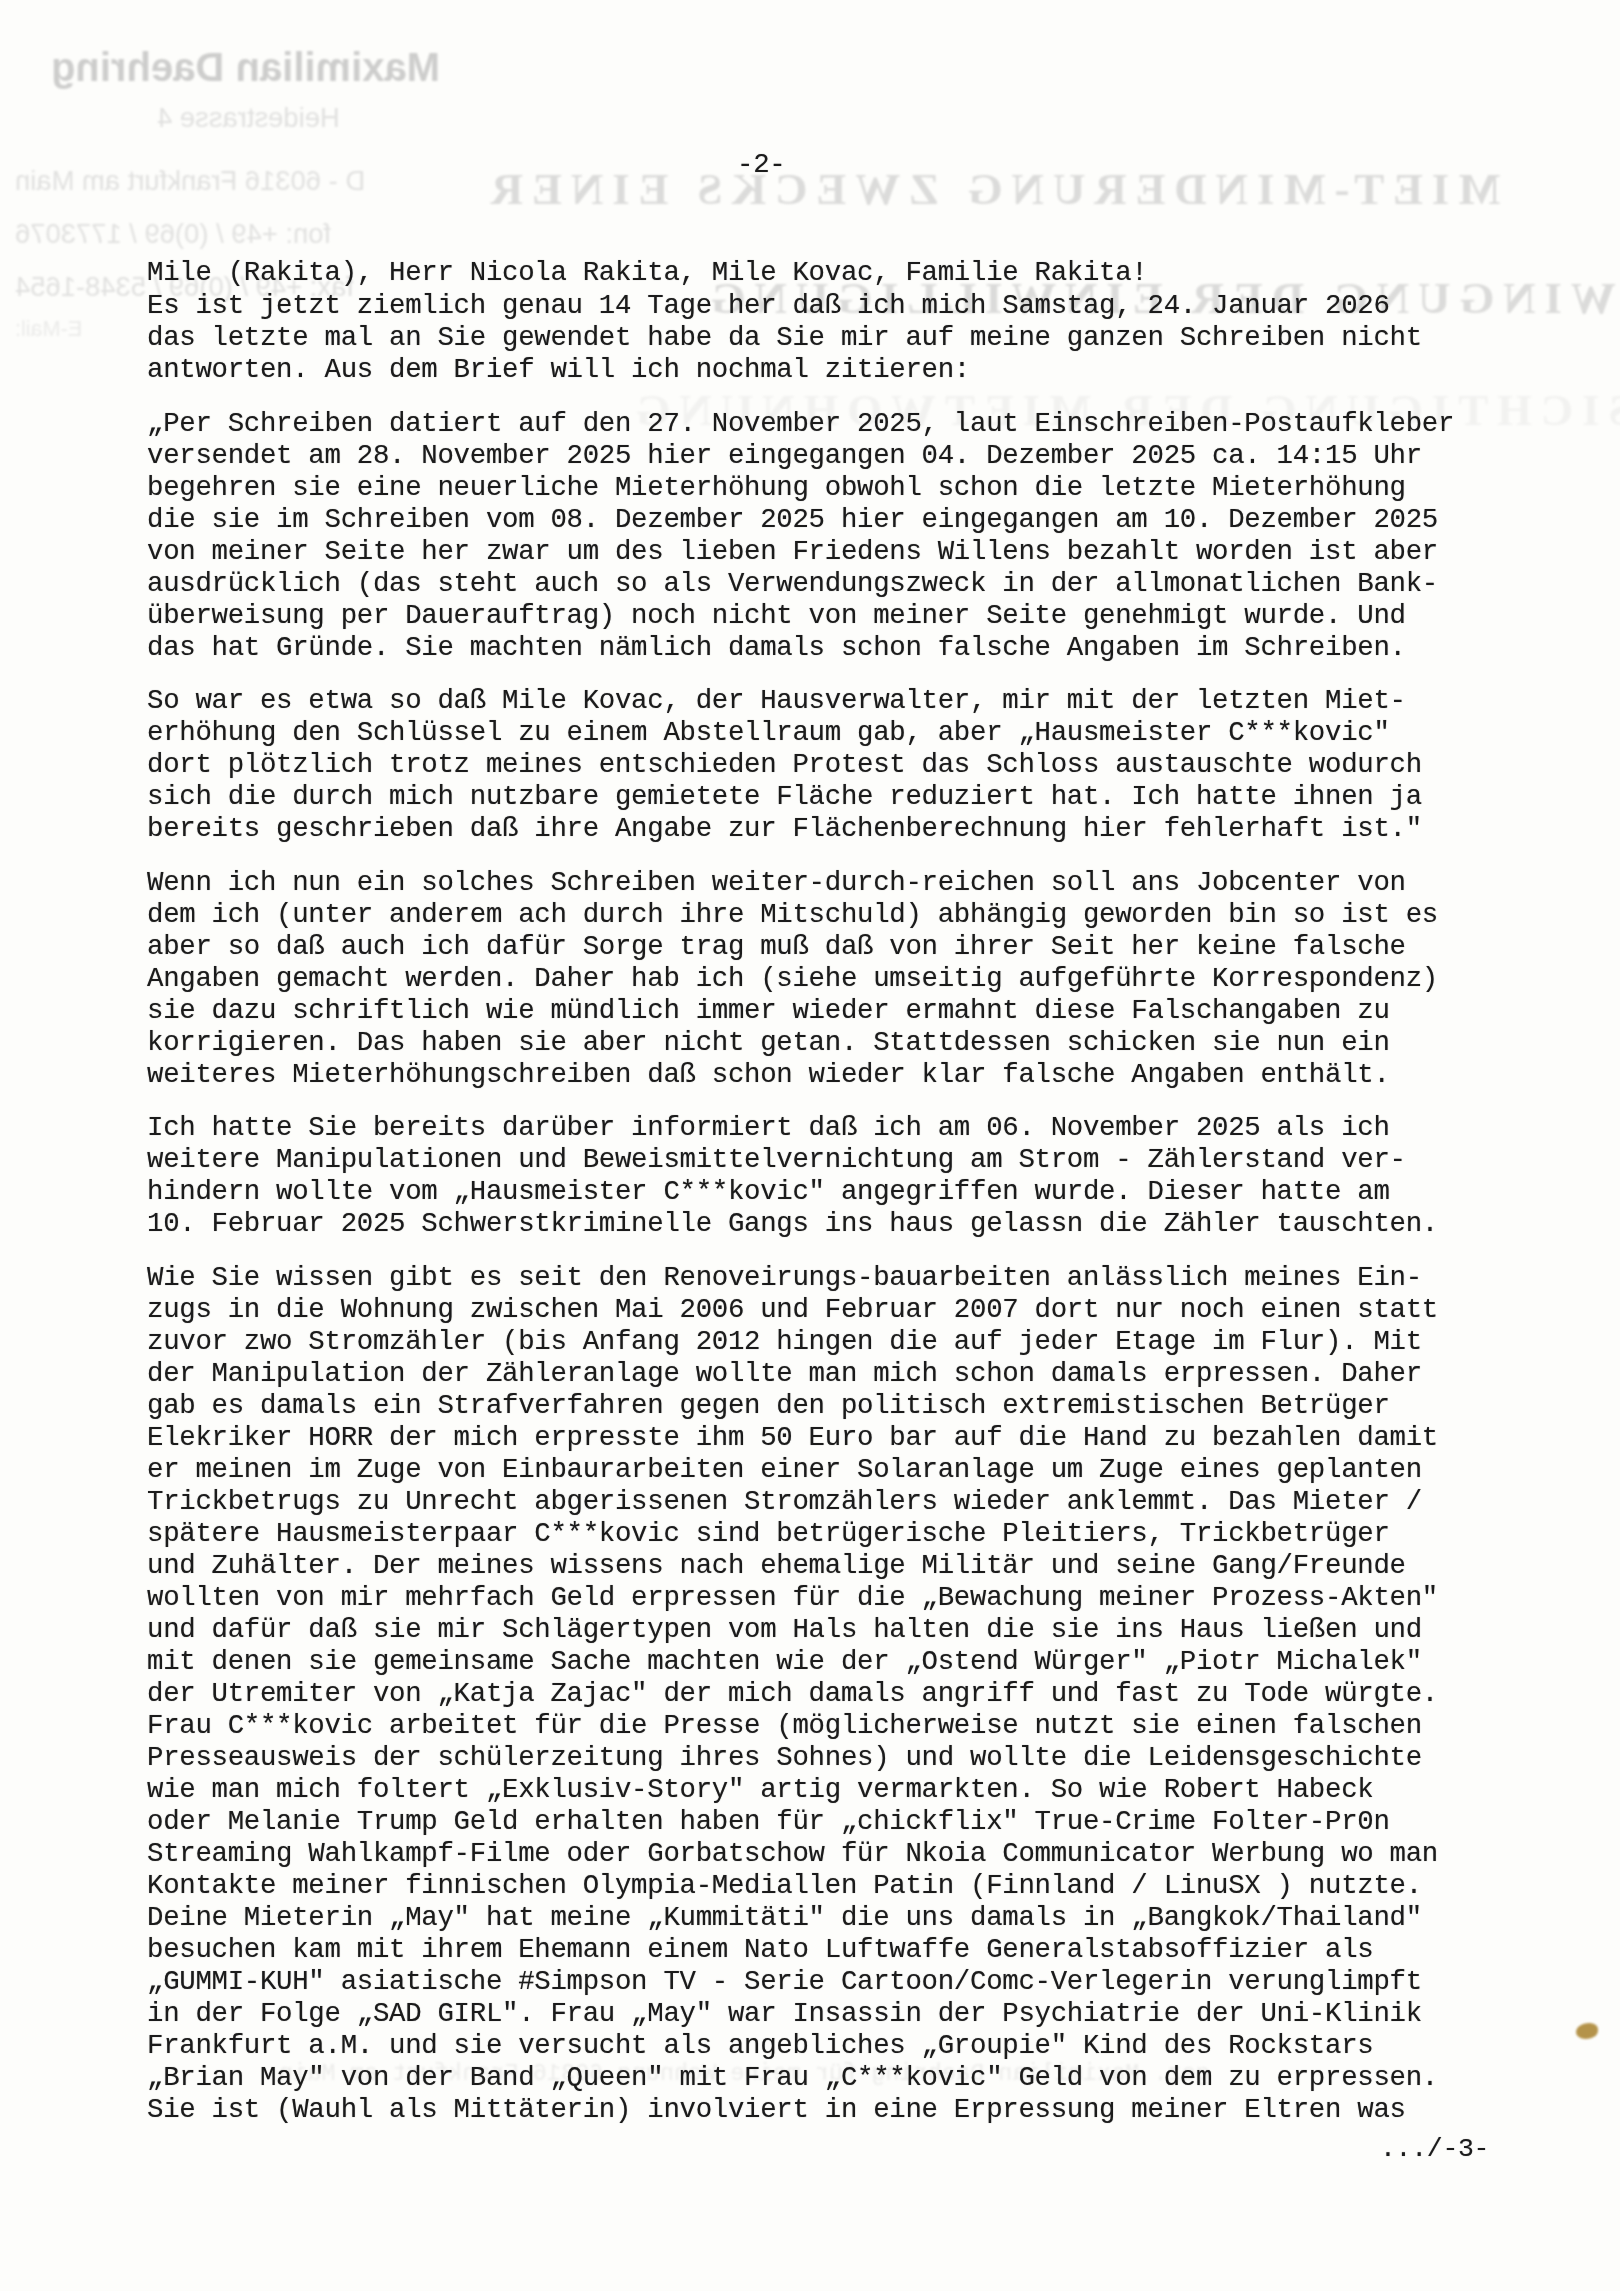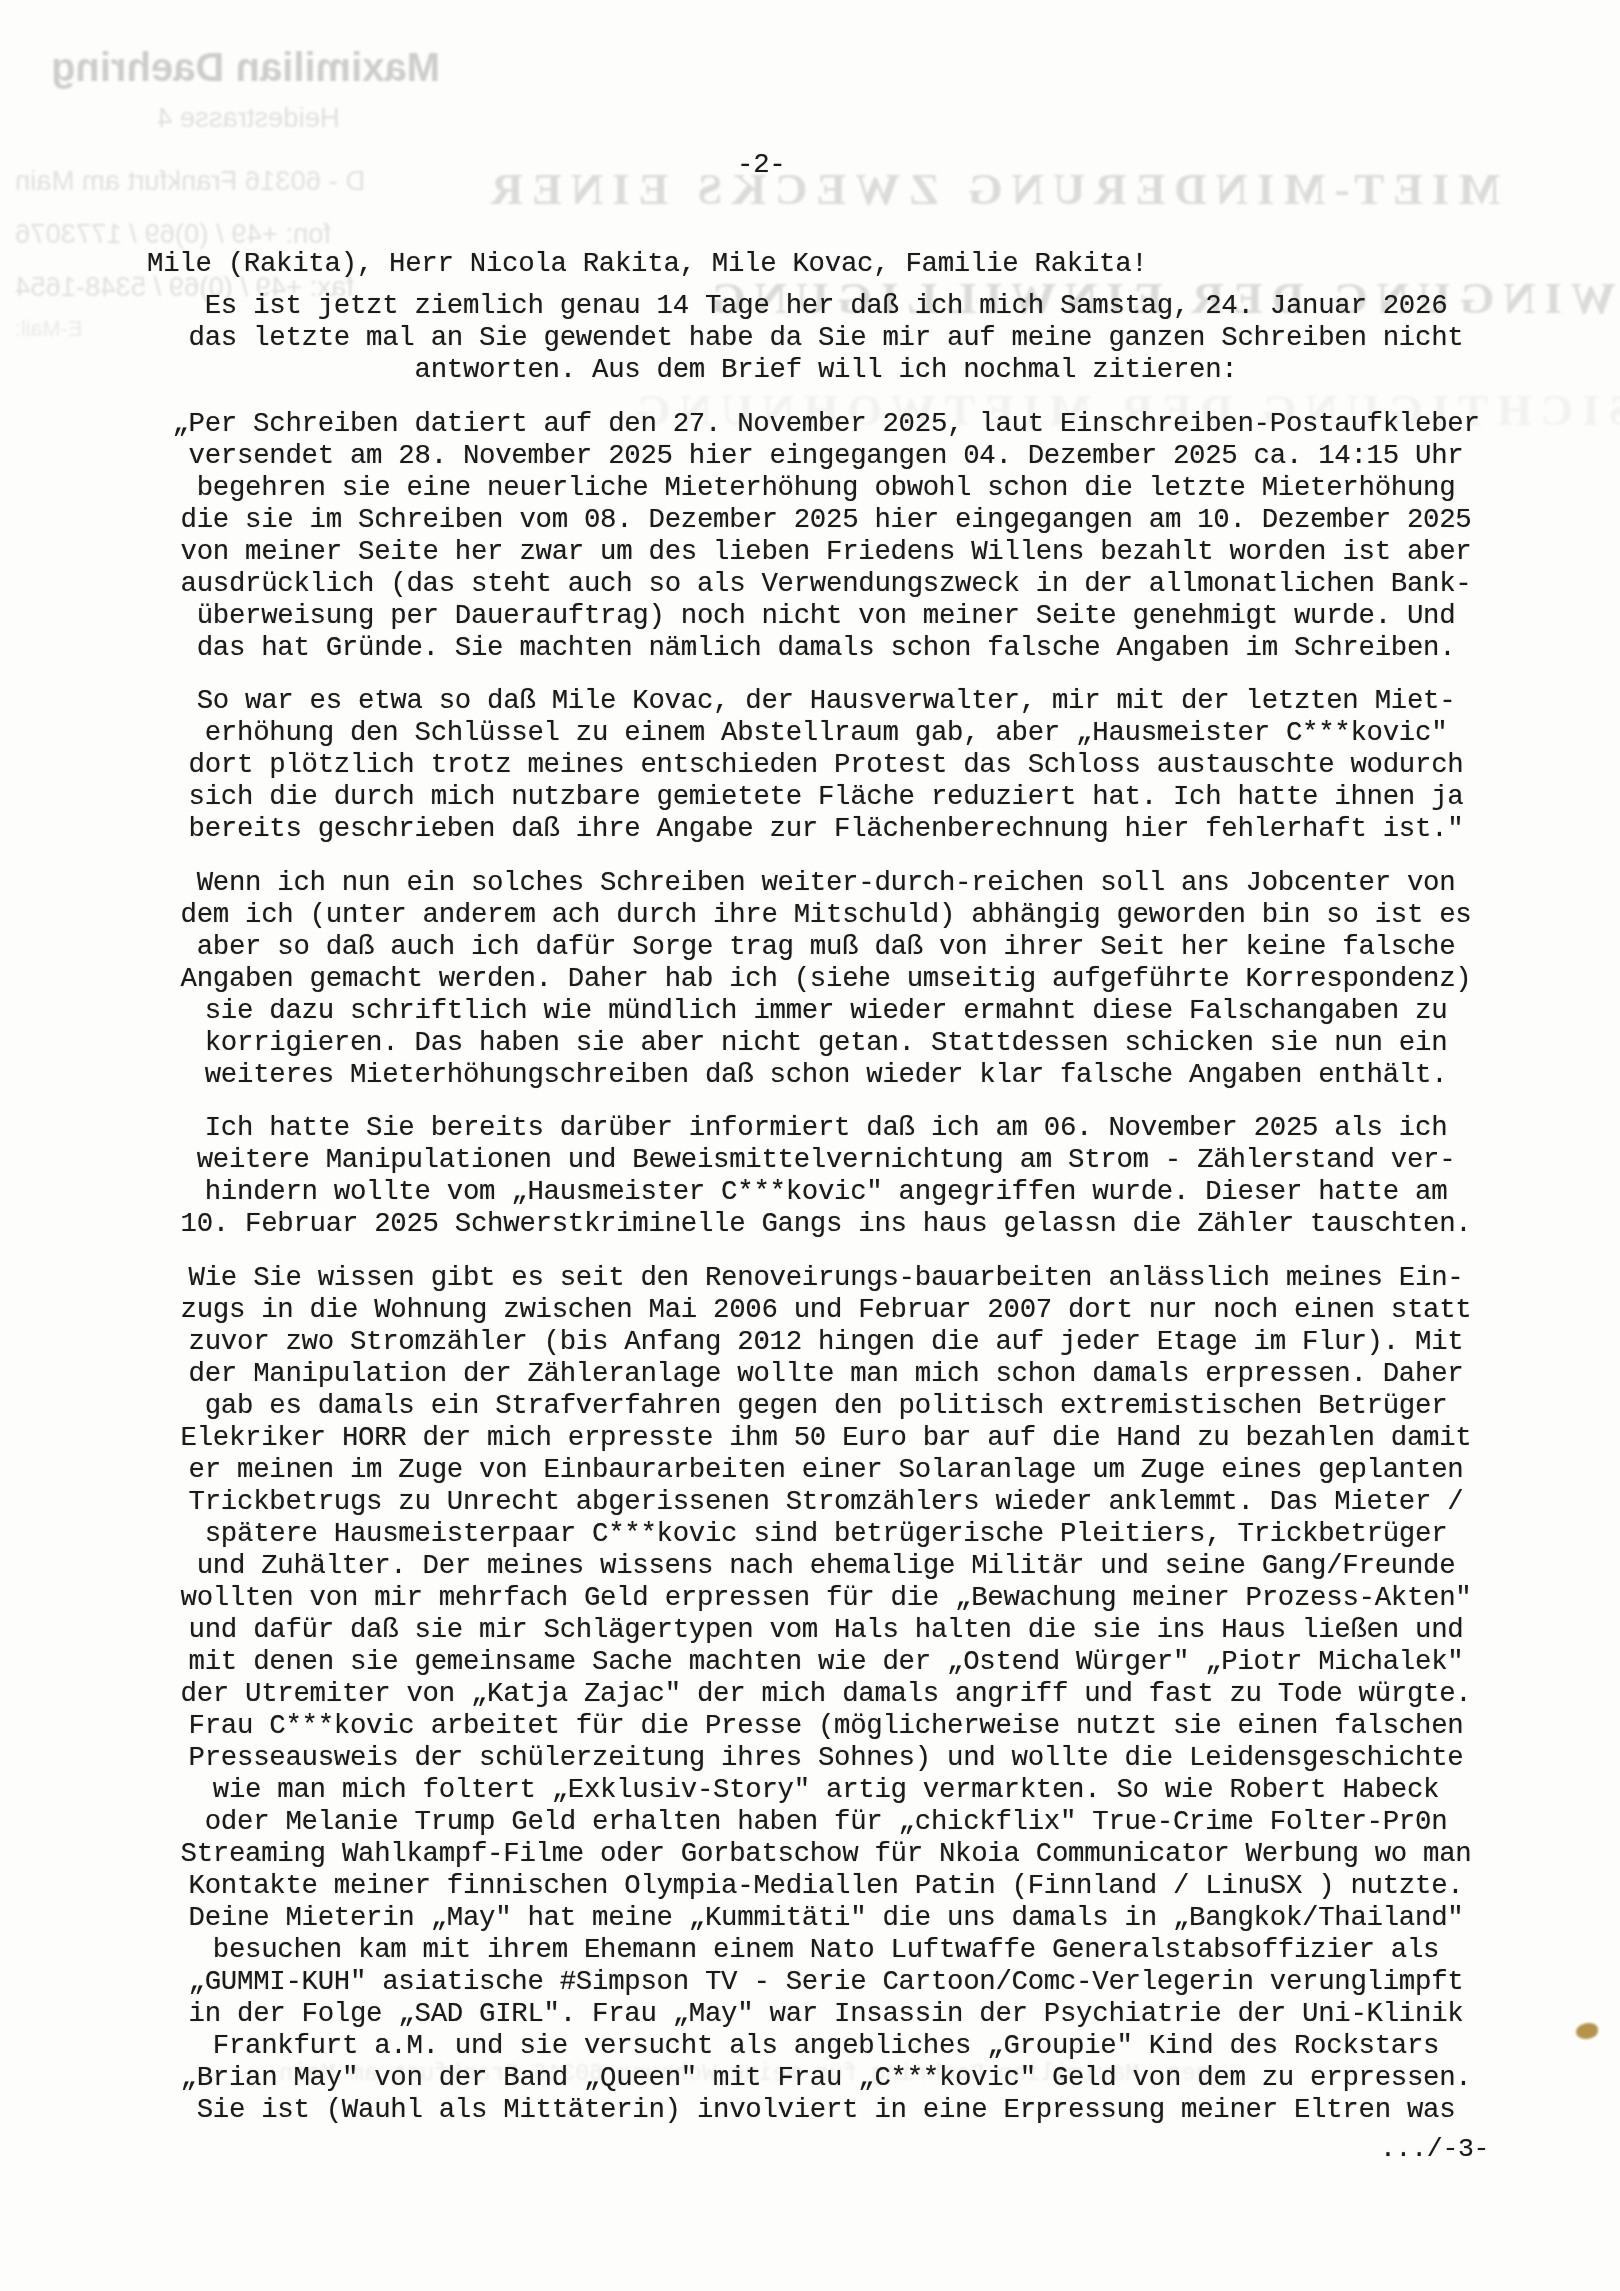--- a/index.html
+++ b/index.html
@@ -13,23 +13,23 @@
   }
   
   .tw{
     font-family:"Liberation Mono","DejaVu Sans Mono",monospace;
     font-size:27.4px;
     line-height:32px;
     letter-spacing:-0.3px;
     text-shadow:0 0 1px rgba(25,25,25,.45);
   }
   .letter-body{position:absolute;left:147px;top:290px;width:1358px;}
-  .para{white-space:pre-wrap;margin:0 0 21.6px 0;text-align:center;}
+  .para{white-space:pre-wrap;margin:0 0 21.6px 0;}
   .para.italic{}
-  .salutation{position:absolute;left:147px;top:248px;white-space:pre;}
+  .salutation{position:absolute;left:147px;top:257px;white-space:pre;}
   .page-number{position:absolute;left:737px;top:149px;white-space:pre;}
   .footer-next{position:absolute;left:1380px;top:2133px;white-space:pre;font-size:26.5px;}
   
   .ghost{
     position:absolute;
     transform:scaleX(-1);
     white-space:nowrap;
     color:#9a9a9a;
     filter:blur(1.3px);
     pointer-events:none;

